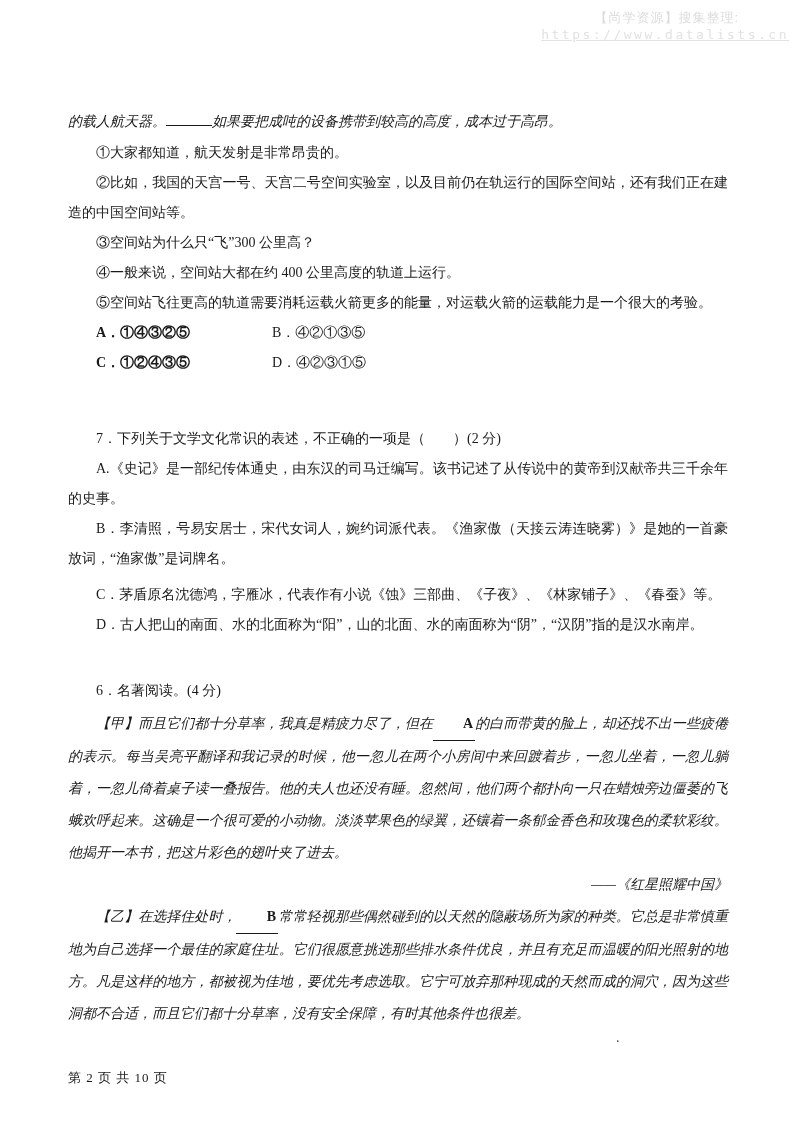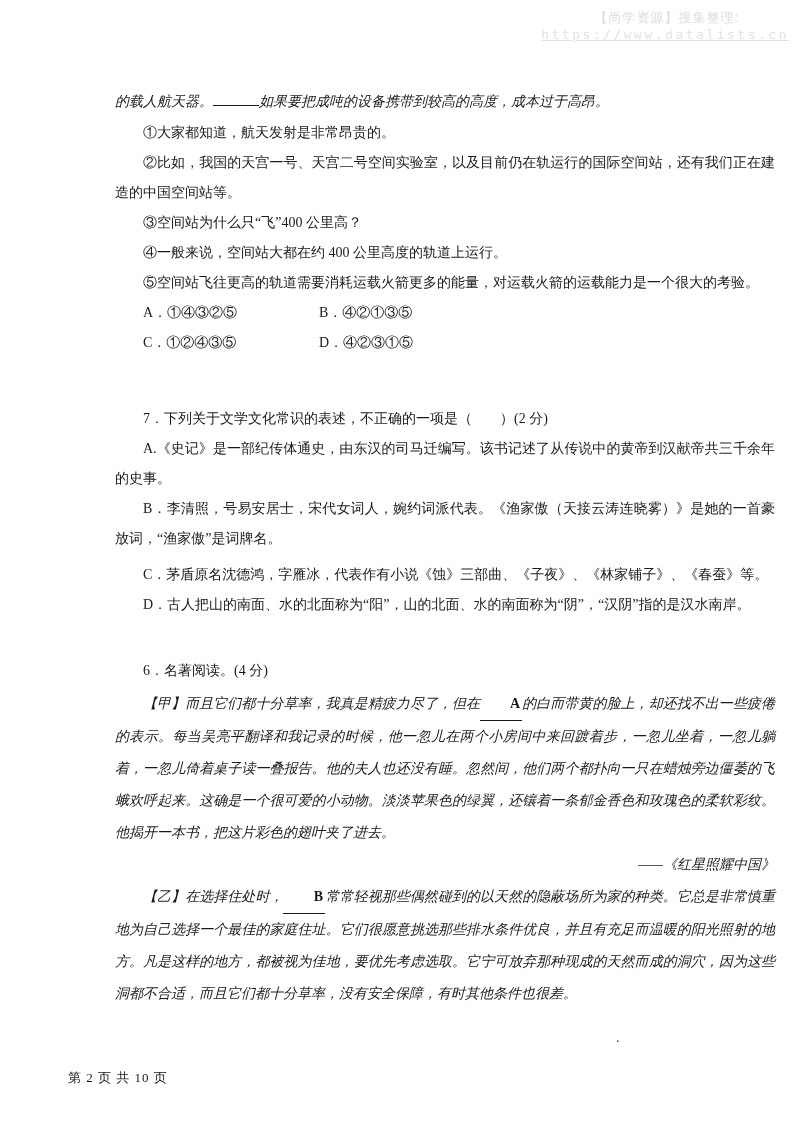--- a/index.html
+++ b/index.html
@@ -8,37 +8,37 @@
     width:793px;height:1122px;
     background:#ffffff;
     overflow:hidden;
     font-family:"Liberation Serif","DejaVu Serif",serif;
     color:#1a1a1a;
   }
   .watermark{position:absolute;font-size:13px;color:#dcdcdc;white-space:nowrap;}
   .wm1{top:9px;right:54px;letter-spacing:1px;font-family:"Liberation Sans","DejaVu Sans",sans-serif;}
   .wm2{top:27px;right:4px;letter-spacing:2.5px;color:#e2e2e2;font-family:"DejaVu Sans Mono","Liberation Mono",monospace;text-decoration:underline;}
   .content{
-    position:absolute;left:68px;top:86px;width:660px;
-    font-size:14px;text-align:justify;margin-left:47px;
+    position:absolute;left:68px;top:106px;width:660px;
+    font-size:14px;text-align:justify;
   }
   .content p{margin:0;line-height:30px;text-indent:2em;}
   .noindent{text-indent:0 !important;}
   .kai{font-style:italic;line-height:32px !important;}
   .blank{
     display:inline-block;width:46px;height:14px;
     border-bottom:1.2px solid #1a1a1a;vertical-align:baseline;
   }
   .blank-letter{
     display:inline-block;min-width:42px;text-align:center;
     border-bottom:1.2px solid #1a1a1a;
     font-style:normal;font-weight:bold;font-size:14px;
   }
   .opt-row{text-indent:0 !important;padding-left:2em;}
-  .opt-first{display:inline-block;width:176px;}
+  .opt-first{display:inline-block;width:176px;font-weight:bold;}
   .q5stem{margin-top:46px !important;}
   .q5c{margin-top:6px !important;}
   .q6title{margin-top:36px !important;}
   .jia{margin-top:2px !important;}
   .source-line{text-align:right;text-indent:0 !important;}
   .footer{
     position:absolute;left:68px;top:1069px;
     font-size:13px;letter-spacing:1px;color:#1a1a1a;
     font-family:"Liberation Serif","DejaVu Serif",serif;
   }
@@ -51,21 +51,21 @@
 
   <div class="watermark wm1">【尚学资源】搜集整理:</div>
   <div class="watermark wm2">https://www.datalists.cn</div>
 
   <div class="content">
 
     <p class="kai noindent"><span>的载人航天器。</span><span class="blank"></span><span>如果要把成吨的设备携带到较高的高度，成本过于高昂。</span></p>
 
     <p>①大家都知道，航天发射是非常昂贵的。</p>
     <p>②比如，我国的天宫一号、天宫二号空间实验室，以及目前仍在轨运行的国际空间站，还有我们正在建造的中国空间站等。</p>
-    <p>③空间站为什么只“飞”400 公里高？</p>
+    <p>③空间站为什么只“飞”300 公里高？</p>
     <p>④一般来说，空间站大都在约 400 公里高度的轨道上运行。</p>
     <p>⑤空间站飞往更高的轨道需要消耗运载火箭更多的能量，对运载火箭的运载能力是一个很大的考验。</p>
 
     <p class="opt-row"><span class="opt-first">A．①④③②⑤</span><span>B．④②①③⑤</span></p>
     <p class="opt-row"><span class="opt-first">C．①②④③⑤</span><span>D．④②③①⑤</span></p>
 
     <p class="q5stem">7．下列关于文学文化常识的表述，不正确的一项是（　　）(2 分)</p>
     <p>A.《史记》是一部纪传体通史，由东汉的司马迁编写。该书记述了从传说中的黄帝到汉献帝共三千余年的史事。</p>
     <p>B．李清照，号易安居士，宋代女词人，婉约词派代表。《渔家傲（天接云涛连晓雾）》是她的一首豪放词，“渔家傲”是词牌名。</p>
     <p class="q5c">C．茅盾原名沈德鸿，字雁冰，代表作有小说《蚀》三部曲、《子夜》、《林家铺子》、《春蚕》等。</p>

